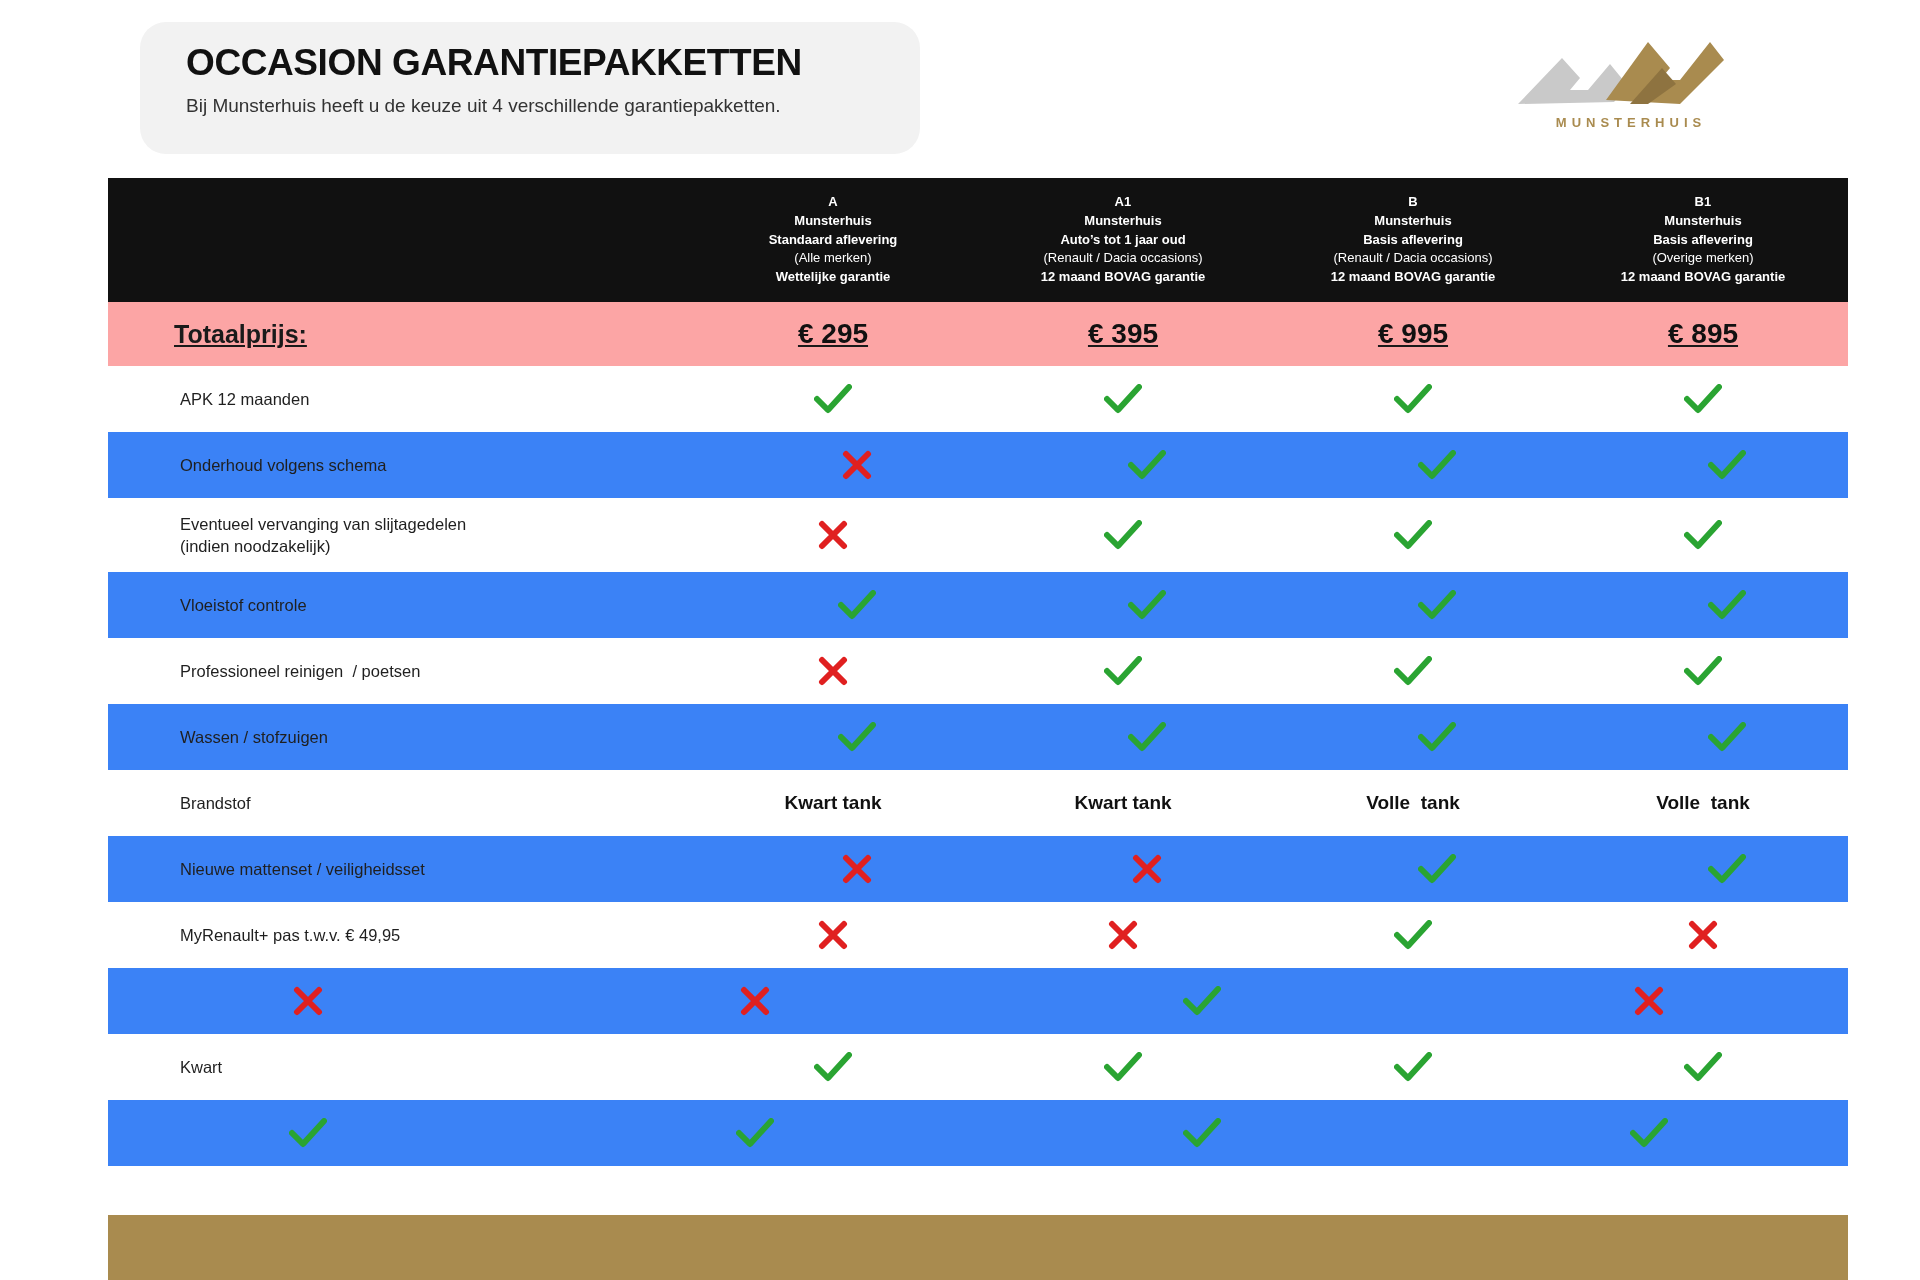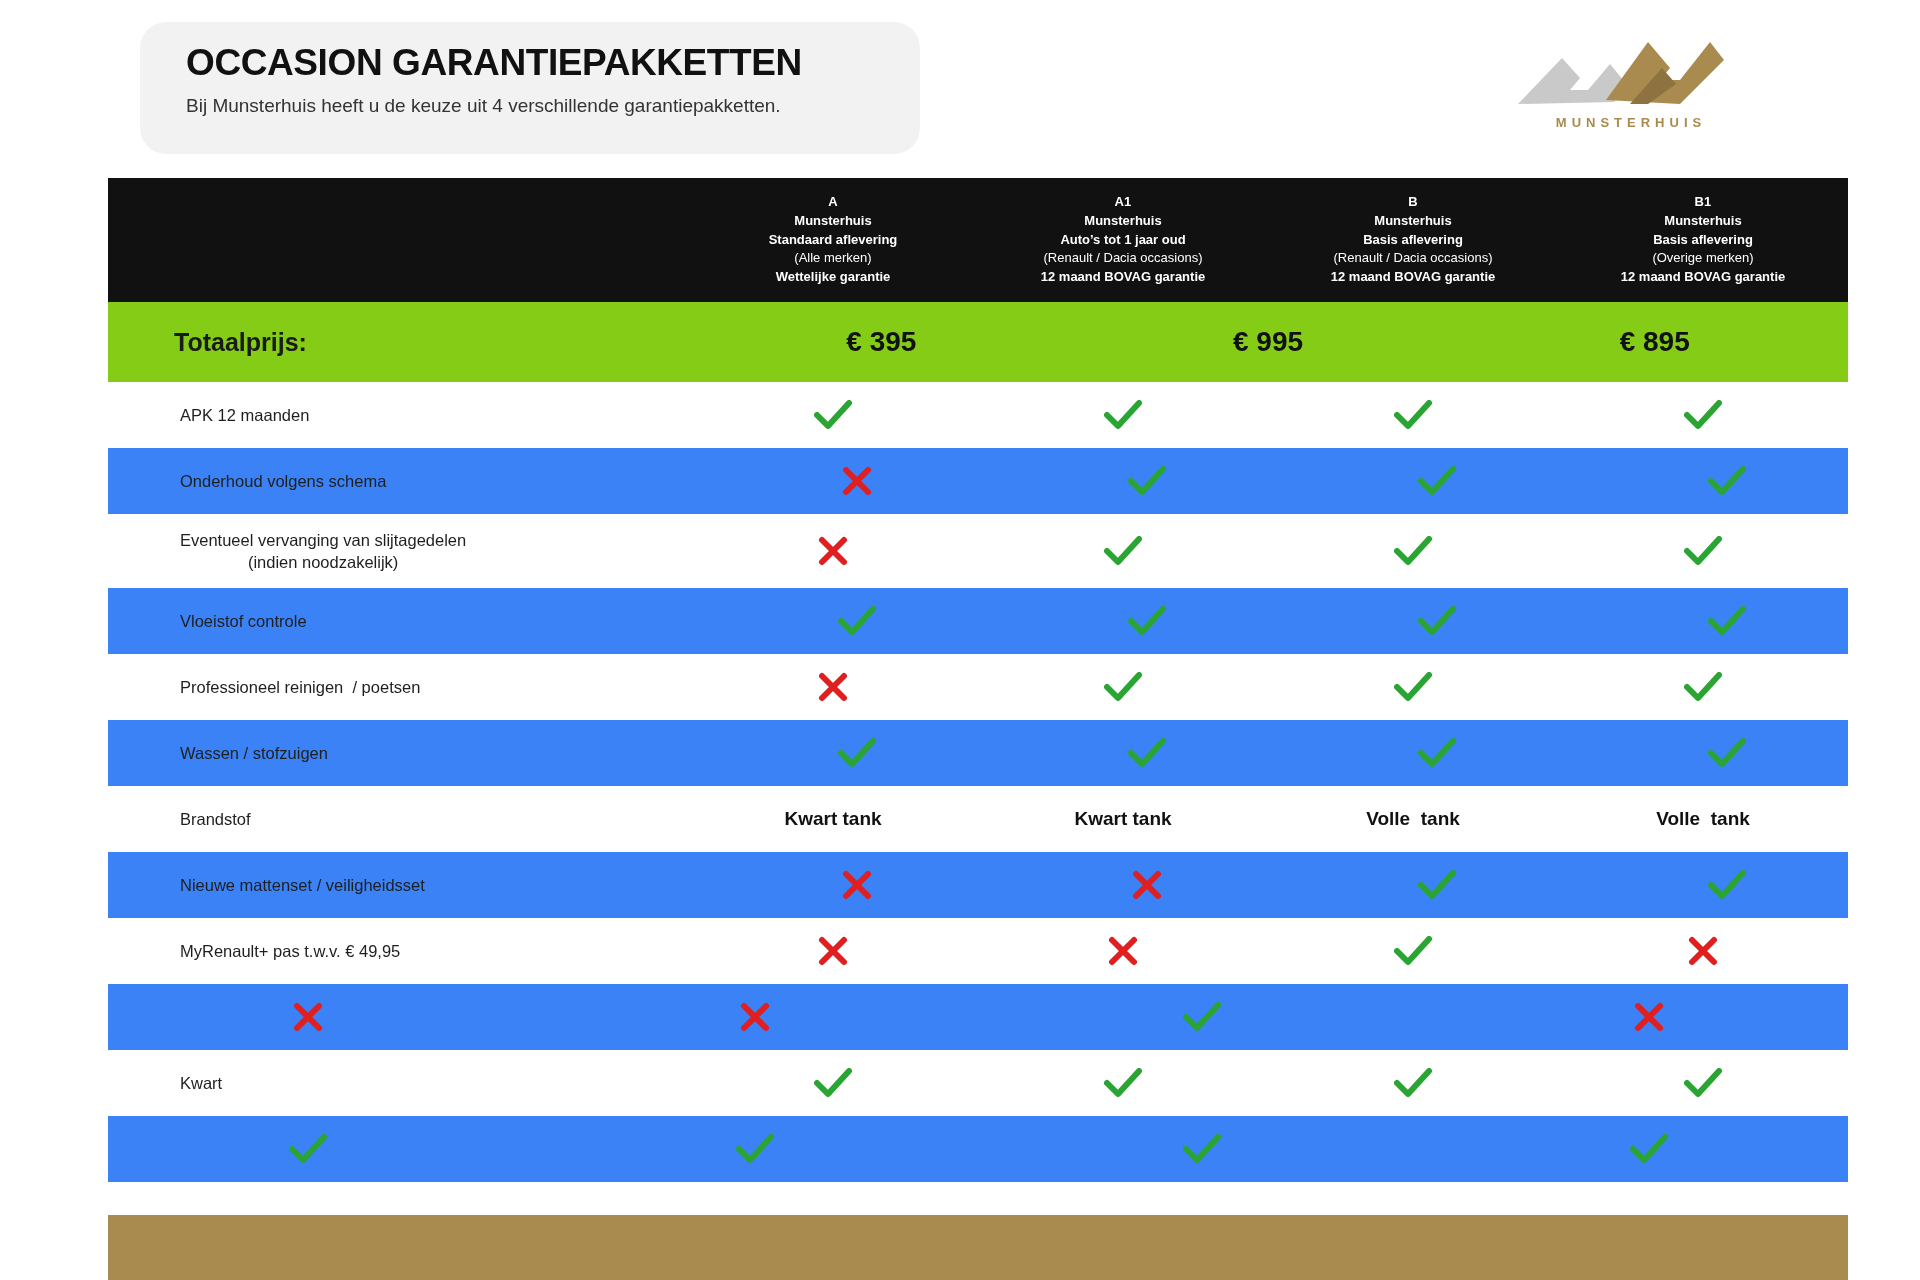--- a/index.html
+++ b/index.html
@@ -113,22 +113,23 @@
   .pkg-line {
     font-size: 13px;
     font-weight: bold;
   }
   .pkg-line.light {
     font-weight: normal;
   }
 
   
   .row-price {
-    background: #84cc16;
-    height: 80px;
+    background: #fca5a5;
+    height: 64px;
+    text-decoration: underline;
   }
   .row-price .cell-label {
     font-size: 25px;
     font-weight: bold;
     padding-left: 66px;
   }
   .price-value {
     font-size: 28px;
     font-weight: bold;
     color: #111111;
@@ -142,21 +143,20 @@
     background: #3b82f6;
     gap: 48px;
   }
   .row-data.tall {
     height: 74px;
   }
   .row-data .cell-label {
     font-size: 16.5px;
     color: #1f1f1f;
     line-height: 1.35;
-    text-align: center;
   }
   .text-value {
     font-size: 19px;
     font-weight: bold;
     color: #111111;
   }
 
   .mark {
     display: inline-block;
     line-height: 1;
@@ -227,20 +227,23 @@
       <div class="pkg-line">Munsterhuis</div>
       <div class="pkg-line">Basis aflevering</div>
       <div class="pkg-line light">(Overige merken)</div>
       <div class="pkg-line">12 maand BOVAG garantie</div>
     </div>
   </div>
 
   <div class="row row-price">
     <div class="cell-label">Totaalprijs:</div>
     <div class="cell-col">
+      <span class="price-value">€ 295</span>
+    </div>
+    <div class="cell-col">
       <span class="price-value">€ 395</span>
     </div>
     <div class="cell-col">
       <span class="price-value">€ 995</span>
     </div>
     <div class="cell-col">
       <span class="price-value">€ 895</span>
     </div>
   </div>
 

